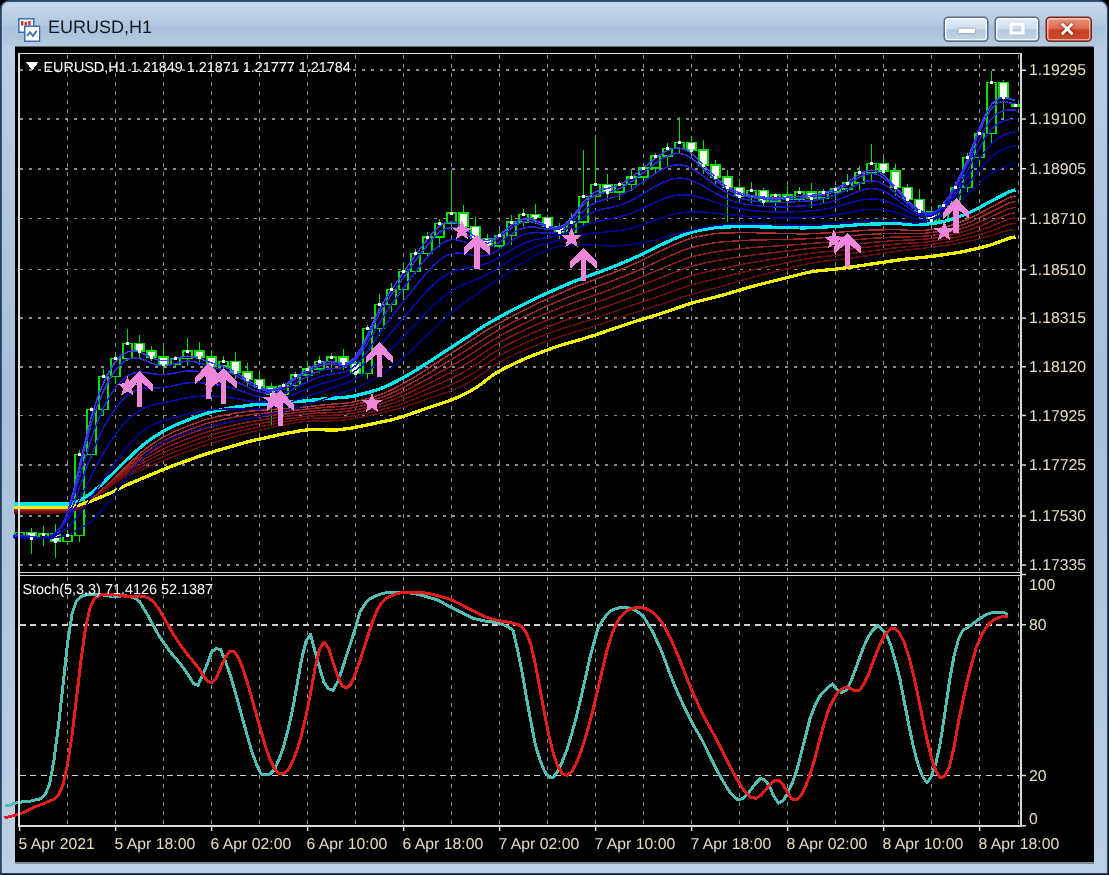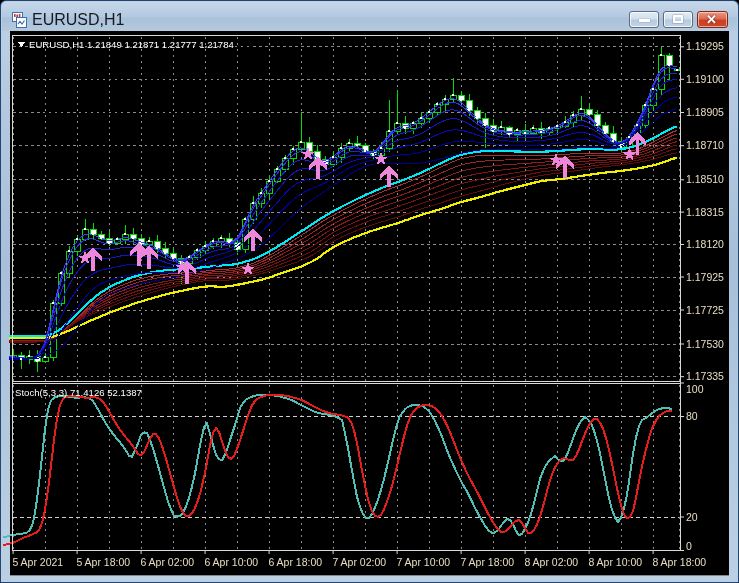--- a/index.html
+++ b/index.html
@@ -1,19 +1,19 @@
 <!DOCTYPE html>
 <html><head><meta charset="utf-8"><style>
 html,body{margin:0;padding:0;width:739px;height:583px;overflow:hidden;background:#000;}
 *{box-sizing:border-box;font-family:"Liberation Sans",sans-serif;}
 #win{position:absolute;left:0;top:0;width:739px;height:583px;background:linear-gradient(#bdd0e6,#a7bfd9 45%,#b0c7de 70%,#bcd0e4);border:1px solid #24456e;border-radius:6px 6px 0 0;}
 #titlebar{position:absolute;left:1px;top:1px;right:1px;height:29px;border-radius:5px 5px 0 0;
  background:linear-gradient(#c7d7ea,#b3c9e0 50%,#a9c1da 55%,#b5cade);}
 #ticon{position:absolute;left:10px;top:10px;}
-#ttext{position:absolute;left:30px;top:9px;font-size:16px;color:#16191d;}
+#ttext{position:absolute;left:30px;top:9px;font-size:12px;color:#16191d;}
 .btn{position:absolute;top:9px;width:30px;height:17px;border:1px solid #5c6b7d;border-radius:3px;
  background:linear-gradient(#e3edf7,#cfdded 48%,#b6c9de 52%,#c3d4e6);box-shadow:inset 0 0 0 1px rgba(255,255,255,.75);}
 #bmin{left:627px;}
 #bmax{left:661px;}
 #bclose{left:695px;width:31px;background:linear-gradient(#eb9a84,#dd6a50 45%,#cc3f24 55%,#c84b2d);border-color:#7e2716;box-shadow:inset 0 0 0 1px rgba(255,230,220,.6);}
 .glyph{position:absolute;color:#fff;}
 #client{position:absolute;left:9px;top:30px;width:719px;height:545px;background:#000;}
 </style></head>
 <body>
 <div id="win">

